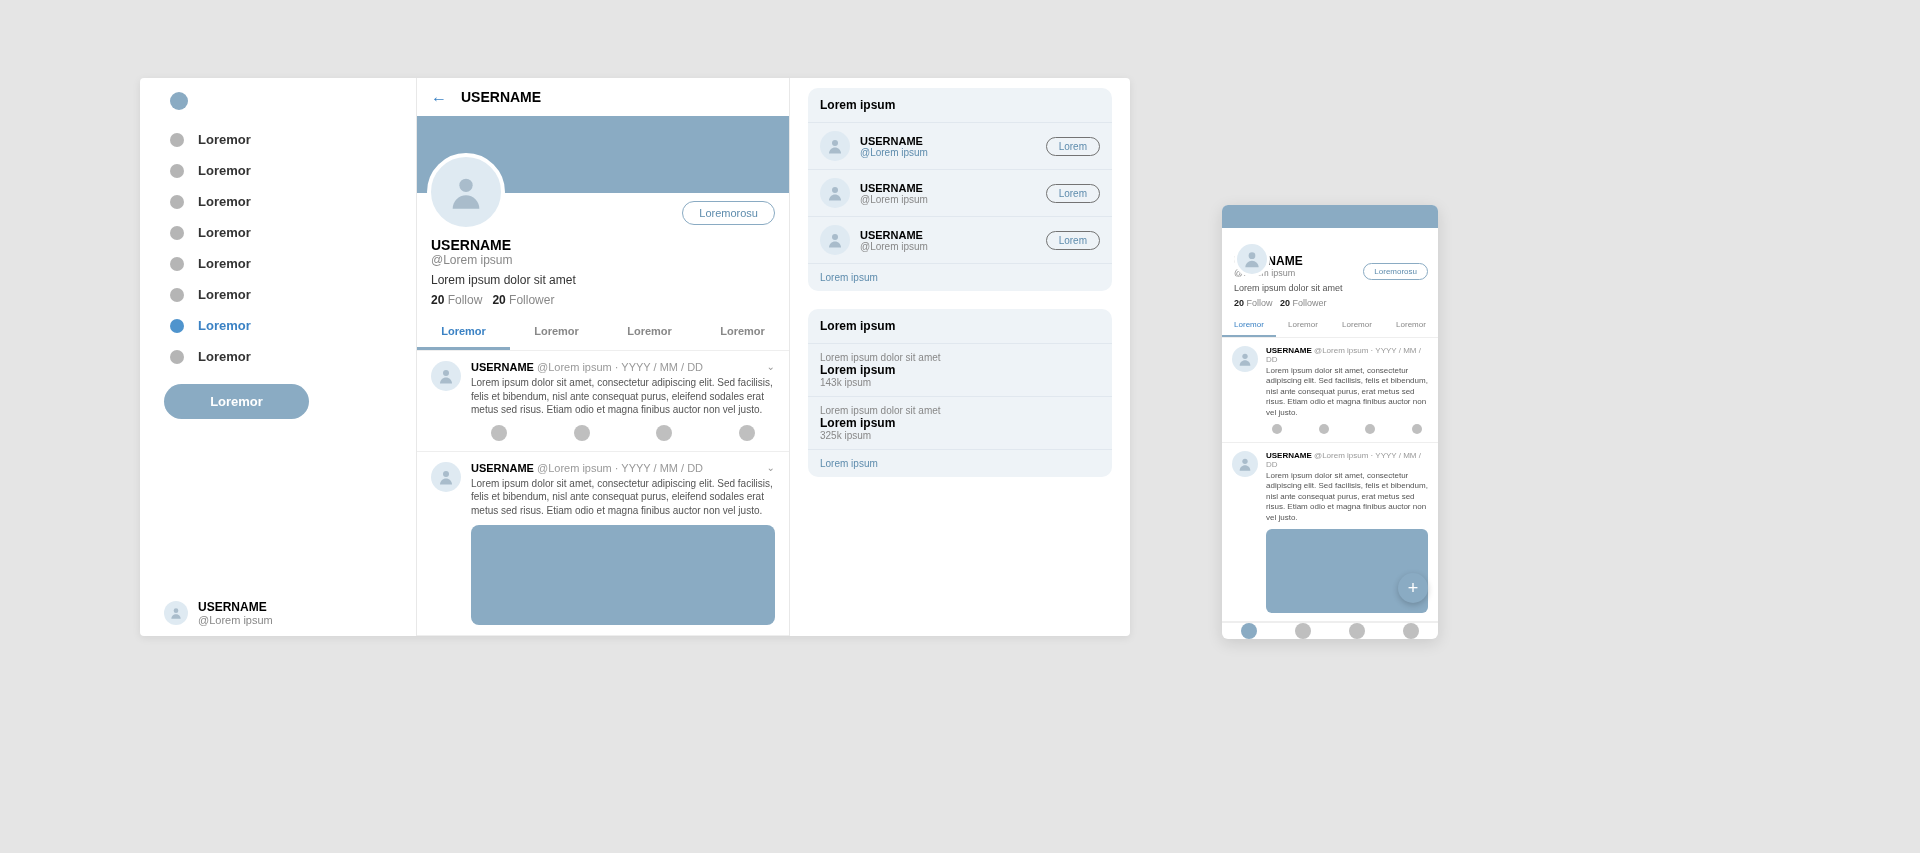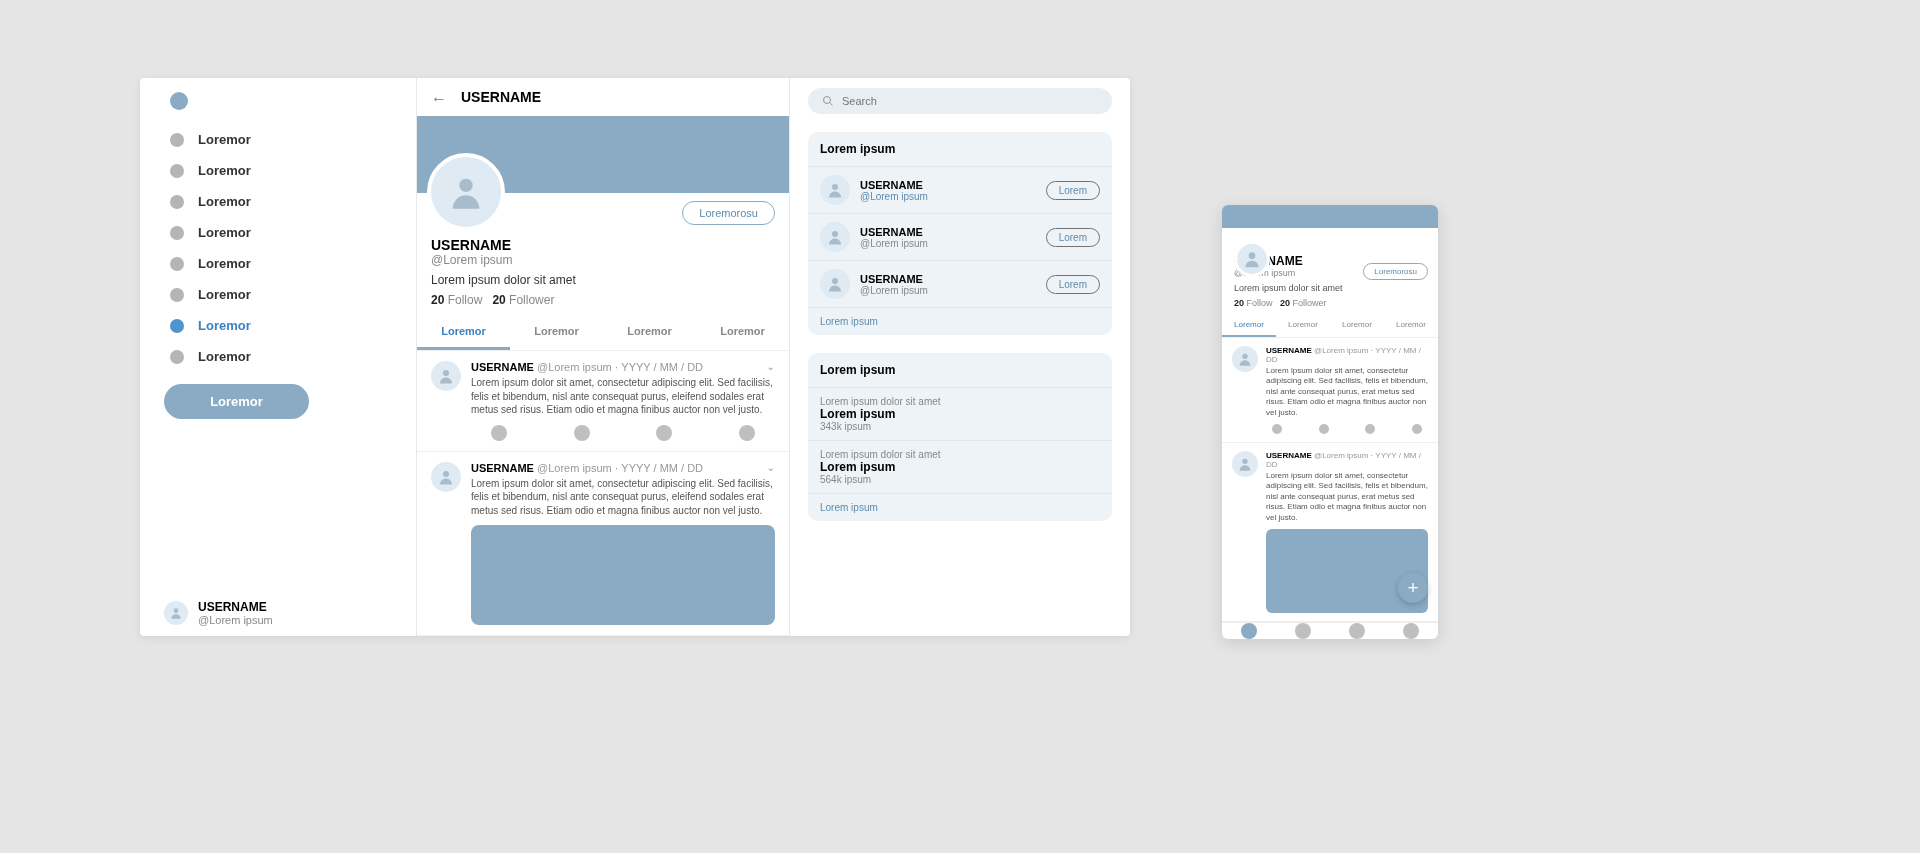--- a/index.html
+++ b/index.html
@@ -207,27 +207,20 @@
             <div class="post-head"><b>USERNAME</b> <span class="meta">@Lorem ipsum · YYYY / MM / DD</span></div>
             <span class="chevron">⌄</span>
             <div class="post-text">Lorem ipsum dolor sit amet, consectetur adipiscing elit. Sed facilisis, felis et bibendum, nisl ante consequat purus, eleifend sodales erat metus sed risus. Etiam odio et magna finibus auctor non vel justo.</div>
             <div class="post-media"></div>
           </div>
         </div>
       </div>
   </div>
 
   <div class="aside">
-    <div class="search">
-      <svg viewBox="0 0 24 24">
-          <circle cx="10" cy="10" r="7" stroke="#8a97a3" stroke-width="2" fill="none"></circle>
-          <line x1="15" y1="15" x2="21" y2="21" stroke="#8a97a3" stroke-width="2"></line>
-        </svg>
-      <input placeholder="Search" style="">
-    </div>
     <div class="card">
       <div class="card-title">Lorem ipsum</div>
       <div id="suggest-rows">
           <div class="card-row">
             <div class="avatar">
               <svg width="18" height="18" viewBox="0 0 24 24">
                 <circle cx="12" cy="8" r="4" fill="#a9bccb"></circle>
                 <path d="M4 22c0-4.4 3.6-8 8-8s8 3.6 8 8" fill="#a9bccb"></path>
               </svg>
             </div>
@@ -265,26 +258,26 @@
           </div>
         </div>
       <div class="card-footer">Lorem ipsum</div>
     </div>
     <div class="card">
       <div class="card-title">Lorem ipsum</div>
       <div id="trend-rows">
           <div class="trend-row">
             <div class="trend-ctx">Lorem ipsum dolor sit amet</div>
             <div class="trend-name">Lorem ipsum</div>
-            <div class="trend-count">343k ipsum</div>
+            <div class="trend-count">143k ipsum</div>
           </div>
           <div class="trend-row">
             <div class="trend-ctx">Lorem ipsum dolor sit amet</div>
             <div class="trend-name">Lorem ipsum</div>
-            <div class="trend-count">564k ipsum</div>
+            <div class="trend-count">325k ipsum</div>
           </div>
         </div>
       <div class="card-footer">Lorem ipsum</div>
     </div>
   </div>
 </div>
 
 <div class="mobile">
   <div class="m-cover"></div>
   <div class="m-ava">

